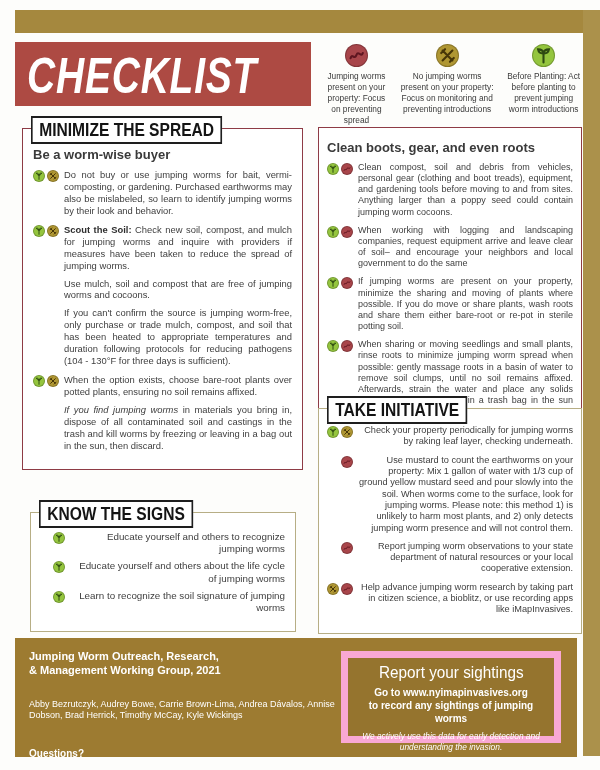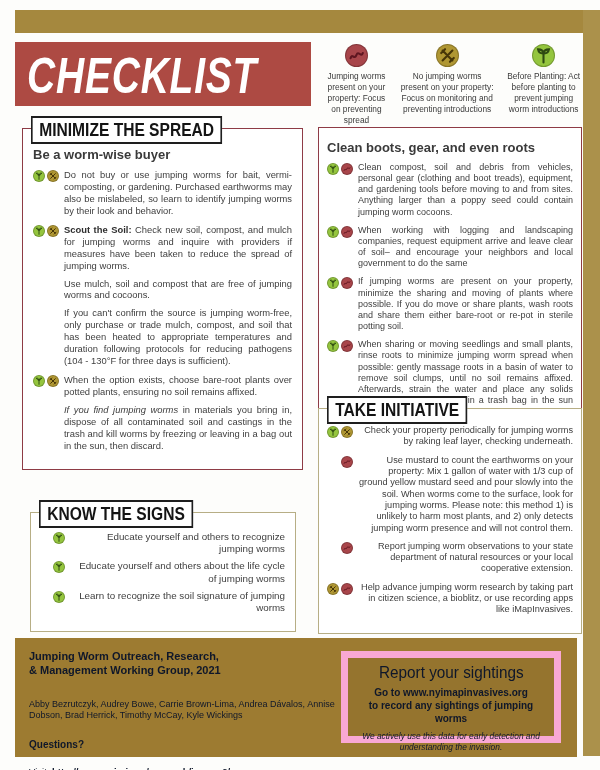--- a/index.html
+++ b/index.html
@@ -53,25 +53,25 @@
   #sec-minimize .itext p { font-size:9.4px; line-height:1.27; text-align:justify; }
   #sec-clean { left:318px; top:127px; width:264px; padding:10px 8px 8px 6px; }
   #sec-clean .itext p { font-size:9px; line-height:1.24; text-align:justify; }
   #sec-initiative { left:318px; top:408px; width:264px; padding:16px 8px 10px 6px; }
   #sec-initiative .itext p { font-size:9.2px; line-height:1.23; }
   #sec-signs { left:30px; top:512px; width:266px; padding:18px 10px 12px 18px; }
   #sec-signs .itext p { font-size:9.8px; line-height:1.25; }
   #sec-signs .item { margin-bottom:5px; }
 
   .footer { position:absolute; left:15px; top:638px; width:562px; height:119px;
-            background:#9d7b31; color:#0f172a; }
+            background:#9d7b31; color:#ffffff; }
   .f-left { position:absolute; left:14px; top:11px; width:330px; }
   .f-title { font-size:11px; font-weight:bold; line-height:1.3; white-space:pre-line; }
   .f-authors { font-size:9px; line-height:1.32; margin-top:21px; }
-  .f-q { font-size:10px; font-weight:bold; margin-top:17px; }
+  .f-q { font-size:10px; font-weight:bold; margin-top:26px; }
   .f-line { font-size:9.5px; margin-top:16px; }
   .f-line b { font-weight:bold; }
   .report { position:absolute; right:16px; top:13px; width:220px; height:92px;
             border:7px solid #f9a8d4; background:rgba(0,0,0,0.05); text-align:center; padding:5px 6px; }
   .report .r-title { display:inline-block; font-size:17px; transform:scaleX(0.9);
                      transform-origin:50% 50%; white-space:nowrap; margin-bottom:3px; }
   .report .r-line { font-size:10px; line-height:1.3;font-weight:bold; }
   .report .r-note { font-size:8.4px; font-style:italic; line-height:1.3; margin-top:6px; }
 </style>
 </head>

